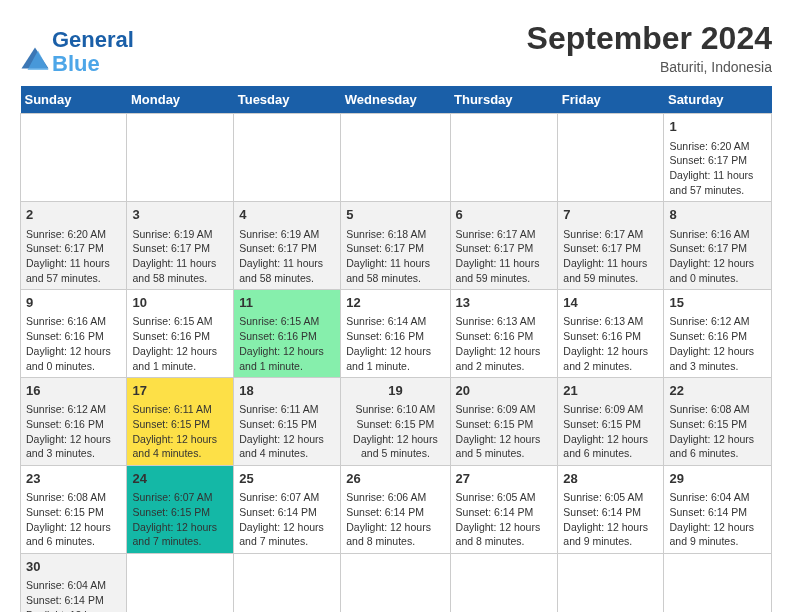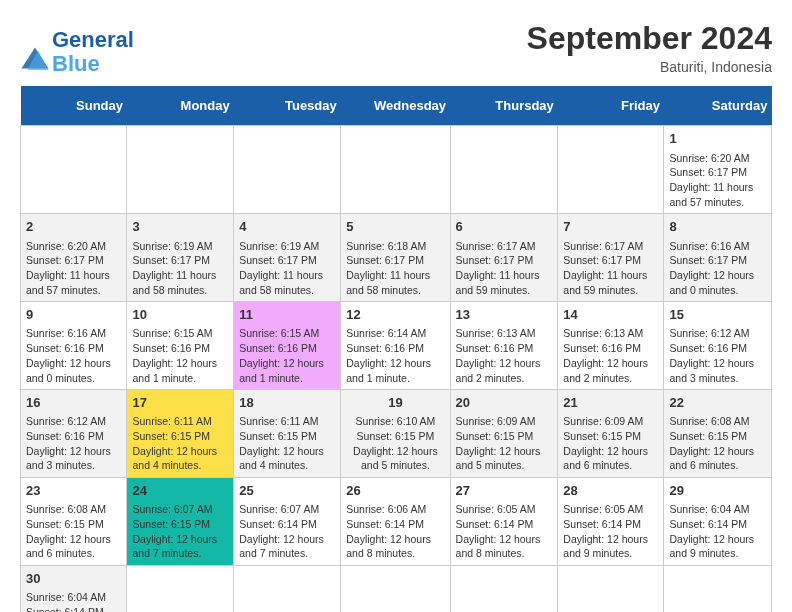--- a/index.html
+++ b/index.html
@@ -49,22 +49,22 @@
       margin-top: 2px;
     }
     table {
       width: 100%;
       border-collapse: collapse;
       font-size: 11px;
     }
     thead tr th {
       background-color: #1a5fa8;
       color: #fff;
-      padding: 12px 4px;
-      text-align: right;
+      padding: 6px 4px;
+      text-align: left;
       font-size: 13px;
       font-weight: bold;
     }
     tbody tr td {
       border: 1px solid #ccc;
       vertical-align: top;
       padding: 4px 5px;
       width: 113px;
       min-height: 70px;
       color: #333;
@@ -168,21 +168,21 @@
       </tr>
       <tr>
         <td style="background: rgb(255, 255, 255);">
           <span class="day-num">9</span>
           <div class="day-info">Sunrise: 6:16 AM<br>Sunset: 6:16 PM<br>Daylight: 12 hours and 0 minutes.</div>
         </td>
         <td style="background: rgb(255, 255, 255);">
           <span class="day-num">10</span>
           <div class="day-info">Sunrise: 6:15 AM<br>Sunset: 6:16 PM<br>Daylight: 12 hours and 1 minute.</div>
         </td>
-        <td style="background: #f0abfc;">
+        <td style="background: #86efac;">
           <span class="day-num">11</span>
           <div class="day-info">Sunrise: 6:15 AM<br>Sunset: 6:16 PM<br>Daylight: 12 hours and 1 minute.</div>
         </td>
         <td style="background: rgb(255, 255, 255);">
           <span class="day-num">12</span>
           <div class="day-info">Sunrise: 6:14 AM<br>Sunset: 6:16 PM<br>Daylight: 12 hours and 1 minute.</div>
         </td>
         <td style="background: rgb(255, 255, 255);">
           <span class="day-num">13</span>
           <div class="day-info">Sunrise: 6:13 AM<br>Sunset: 6:16 PM<br>Daylight: 12 hours and 2 minutes.</div>

